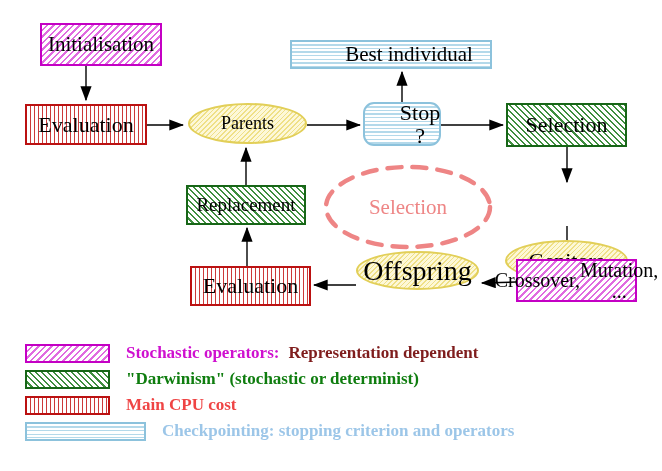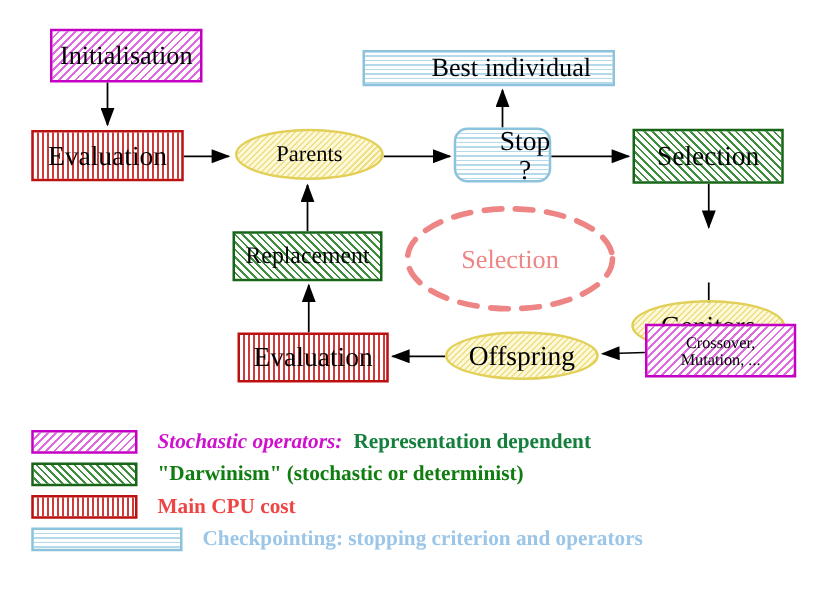--- a/index.html
+++ b/index.html
@@ -35,35 +35,35 @@
   }
   
   #n-init{left:40px;top:23px;width:122px;height:43px;font-size:21px;}
   #n-eval-top{left:25px;top:104px;width:122px;height:41px;font-size:22px;}
   #n-parents{left:188px;top:103px;width:119px;height:41px;font-size:18px;}
   #n-best{left:290px;top:40px;width:202px;height:29px;font-size:21px;}
   #n-stop{left:363px;top:102px;width:78px;height:44px;font-size:22px;border-radius:11px;}
   #n-selection{left:506px;top:103px;width:121px;height:44px;font-size:22px;}
   #n-replacement{left:186px;top:185px;width:120px;height:40px;font-size:19px;}
   #n-genitors{left:505px;top:199px;width:123px;height:41px;font-size:22px;margin-top:41px;}
-  #n-crossover{left:516px;top:259px;width:121px;height:43px;font-size:13px;flex-direction:column;}
-  #n-offspring{left:356px;top:265px;width:123px;height:39px;font-size:22px;}
+  #n-crossover{left:516px;top:259px;width:121px;height:43px;font-size:20px;flex-direction:row;}
+  #n-offspring{left:356px;top:251px;width:123px;height:39px;font-size:28px;}
   #n-eval-bot{left:190px;top:266px;width:121px;height:40px;font-size:22px;}
   #n-generation{
     left:324px;top:167px;width:168px;height:80px;font-size:21px;color:#ee8585;
     position:absolute;display:flex;align-items:center;justify-content:center;
   }
   
   #wires{position:absolute;left:0;top:0;width:662px;height:471px;pointer-events:none;}
   
   .lgrow{position:absolute;left:25px;display:flex;align-items:center;height:18px;}
   .swatch{width:81px;height:15px;flex:0 0 81px;margin-right:16px;}
   .lgtext{font-size:17px;font-weight:bold;white-space:nowrap;line-height:18px;}
-  .lg-magenta{color:#cf10cf;font-style:italic;}
-  .lg-gold{color:#15803d;margin-left:9px;}
+  .lg-magenta{color:#cf10cf;}
+  .lg-gold{color:#7f1d1d;margin-left:9px;}
   .lg-green{color:#0f7d0f;}
   .lg-red{color:#ef4444;}
   .lg-cyan{color:#9cc6e8;}
   #lg1{top:344px;} #lg2{top:370px;} #lg3{top:396px;} #lg4{top:422px;}
 </style>
 </head>
 <body>
 
 <div id="stage">
 

